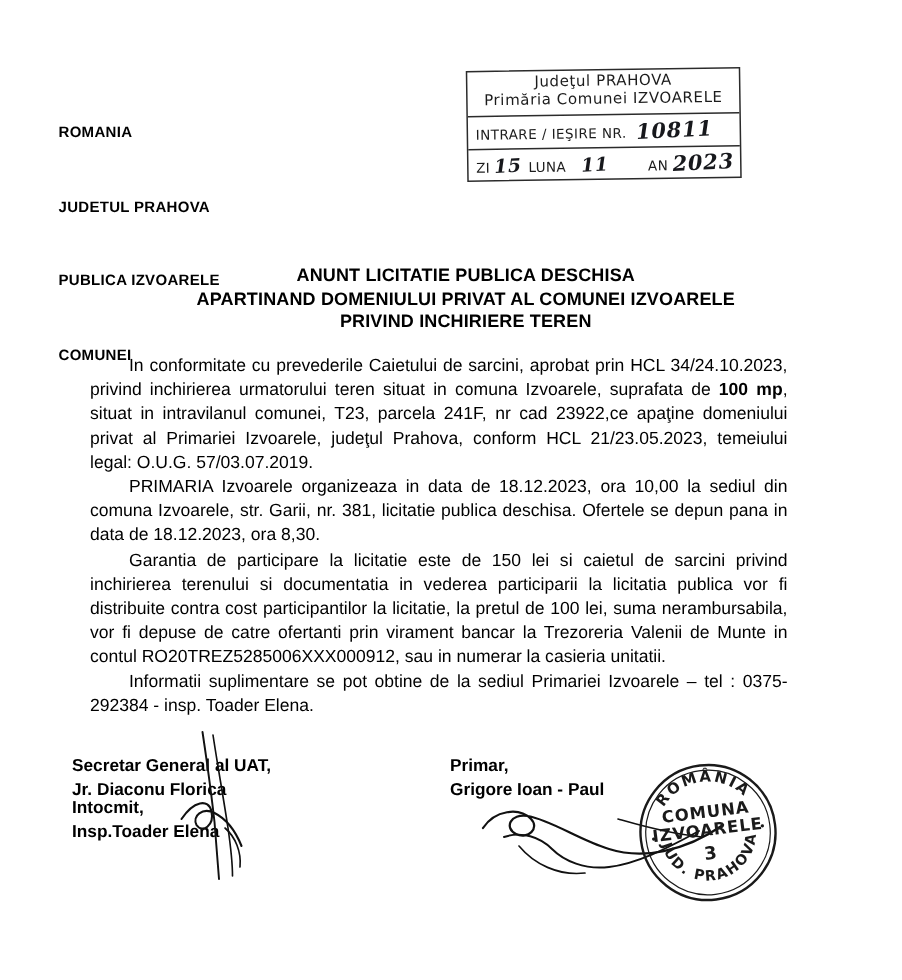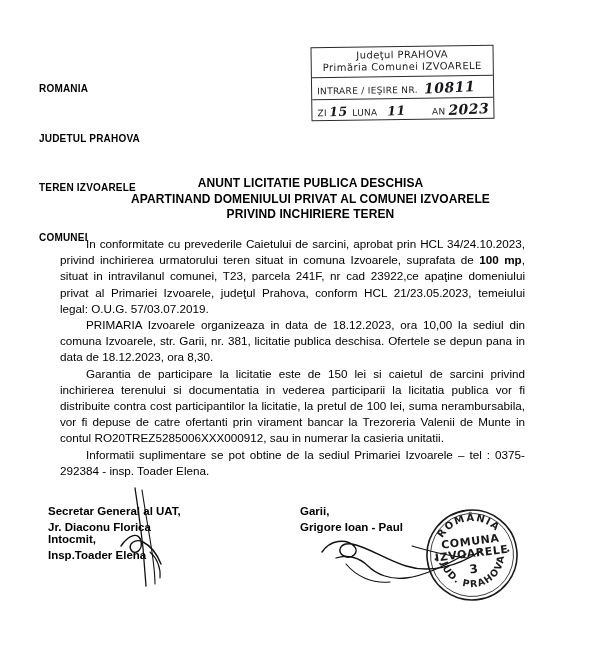--- a/index.html
+++ b/index.html
@@ -149,21 +149,21 @@
   .round-seal svg { display: block; }
 </style>
 </head>
 <body>
 
 <div class="page">
 
   <div class="letterhead">
     <div>ROMANIA</div>
     <div>JUDETUL PRAHOVA</div>
-    <div>TEREN IZVOARELE</div>
+    <div>PUBLICA IZVOARELE</div>
     <div>COMUNEI</div>
   </div>
 
   <div class="reg-stamp">
     <div class="rs-line1">Judeţul PRAHOVA</div>
     <div class="rs-line2">Primăria Comunei IZVOARELE</div>
     <div class="rs-rule r1"></div>
     <div class="rs-rule r2"></div>
 
     <div class="rs-row row1">
@@ -192,21 +192,21 @@
       <p><span>In conformitate cu prevederile Caietului de sarcini, aprobat prin HCL 34/24.10.2023, privind inchirierea urmatorului teren situat in comuna Izvoarele, suprafata de </span><b>100 mp</b><span>, situat in intravilanul comunei, T23, parcela 241F, nr cad 23922,ce apaţine domeniului privat al Primariei  Izvoarele, judeţul Prahova, conform HCL 21/23.05.2023, temeiului legal: O.U.G. 57/03.07.2019.</span></p>
       <p><span>PRIMARIA Izvoarele organizeaza in data de 18.12.2023, ora 10,00 la sediul din comuna Izvoarele, str. Garii, nr. 381, licitatie publica deschisa. Ofertele se depun pana in data de 18.12.2023, ora 8,30.</span></p>
       <p><span>Garantia de participare la licitatie este de 150 lei si caietul de sarcini privind inchirierea terenului si documentatia in vederea participarii la licitatia publica vor fi distribuite contra cost participantilor la licitatie, la pretul de 100 lei, suma nerambursabila, vor fi depuse de catre ofertanti prin virament bancar la Trezoreria Valenii de Munte in contul RO20TREZ5285006XXX000912, sau in numerar la casieria unitatii.</span></p>
       <p><span>Informatii suplimentare se pot obtine de la sediul Primariei Izvoarele – tel : 0375-292384 - insp. Toader Elena.</span></p>
     </div>
 
   <div class="sig sig-secretar">Secretar General al UAT,
 Jr. Diaconu Florica</div>
   <div class="sig sig-intocmit">Intocmit,
 Insp.Toader Elena</div>
-  <div class="sig sig-primar">Garii,
+  <div class="sig sig-primar">Primar,
 Grigore Ioan - Paul</div>
 
   <svg class="scribble" style="left:105px; top:486px;" width="90" height="110" viewBox="0 0 90 110">
     <path d="M30 2 C 33 22, 36 44, 38 62 C 39 76, 40 88, 41 100" stroke="#111" stroke-width="1.3" fill="none" stroke-linecap="round"></path>
     <path d="M37 4 C 40 24, 44 46, 47 66 C 49 80, 50 90, 50 98" stroke="#111" stroke-width="1.1" fill="none" stroke-linecap="round"></path>
     <path d="M16 60 C 24 48, 34 46, 36 55 C 38 64, 30 70, 26 64 C 23 58, 30 52, 38 56
              C 46 60, 52 68, 56 78" stroke="#111" stroke-width="1.4" fill="none" stroke-linecap="round"></path>
     <path d="M45 66 C 52 72, 56 82, 55 92" stroke="#111" stroke-width="1.1" fill="none" stroke-linecap="round"></path>
   </svg>
 

